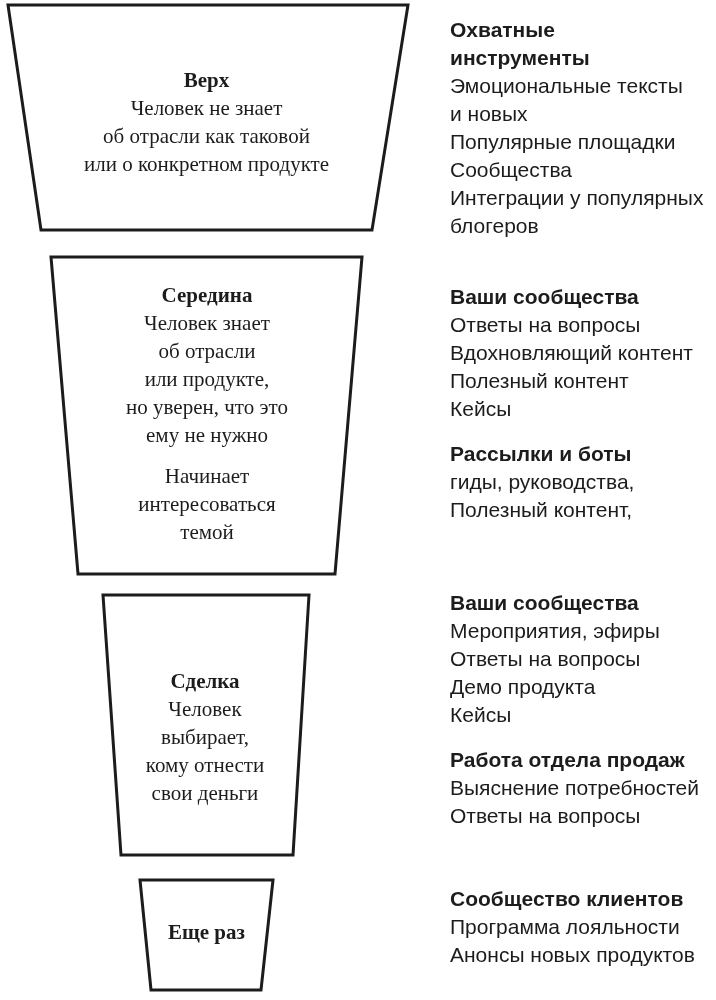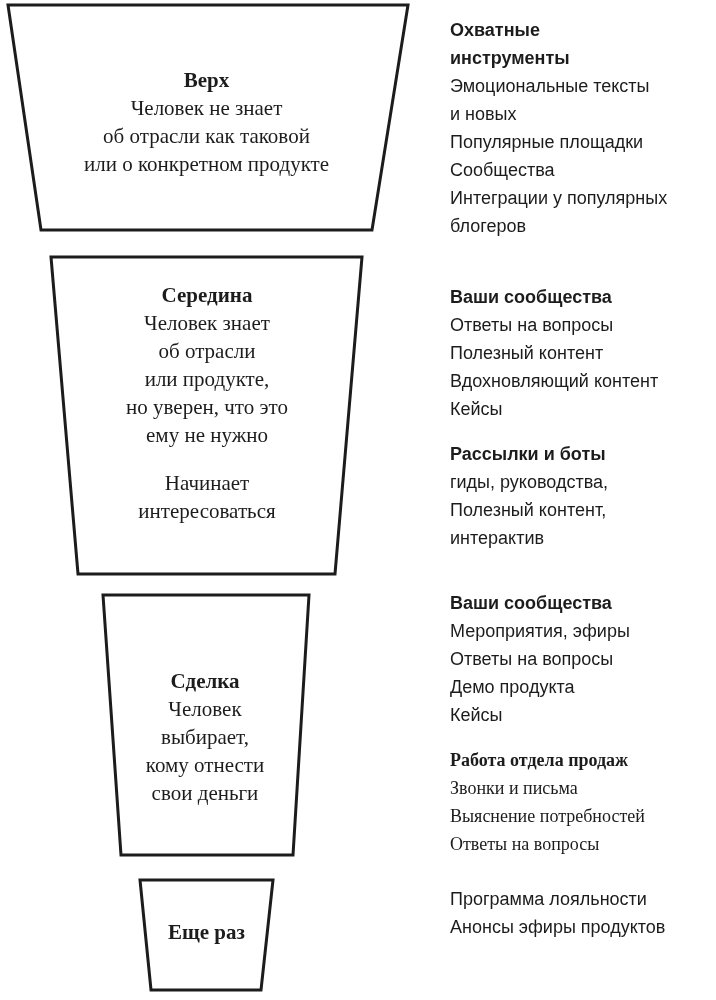--- a/index.html
+++ b/index.html
@@ -32,36 +32,36 @@
   .stage-text {
     position: absolute;
     text-align: center;
     font-size: 21px;
     line-height: 28px;
     white-space: nowrap;
     font-family: Liberation Serif, serif;
   }
   .stage-text .line { white-space: nowrap; text-align: center; }
   .stage-title { font-weight: 700; }
-  .para2 { margin-top: 20px; }
+  .para2 { margin-top: 13px; }
   .right-block {
     position: absolute;
     left: 450px;
     width: 266px;
-    font-size: 18px;
+    font-size: 21px;
     line-height: 28px;
     text-align: left;
   }
   .right-block .line { white-space: nowrap; }
   .right-block .title { font-weight: 700; }
   .b-a { top: 16px; }
   .b-b { top: 283px; }
   .b-c { top: 440px; }
   .b-d { top: 589px; }
-  .b-e { top: 746px; font-family: Liberation Serif, serif; }
+  .b-e { top: 746px; }
   .b-f { top: 885px; }
   .s-1 { left: 41px;  top: 66px;  width: 331px; }
   .s-2 { left: 78px;  top: 281px; width: 258px; }
   .s-3 { left: 104px; top: 667px; width: 202px; }
   .s-4 { left: 151px; top: 918px; width: 111px; }
 </style>
 </head>
 <body>
 
 <div class="canvas">
@@ -83,20 +83,21 @@
   <div class="stage-text s-2">
     <div class="stage-title">Середина</div>
     <div class="line">Человек знает</div>
     <div class="line">об отрасли</div>
     <div class="line">или продукте,</div>
     <div class="line">но уверен, что это</div>
     <div class="line">ему не нужно</div>
     <div class="para2">
       <div class="line">Начинает</div>
       <div class="line">интересоваться</div>
+      <div class="line">темой</div>
     </div>
   </div>
 
   <div class="stage-text s-3">
     <div class="stage-title">Сделка</div>
     <div class="line">Человек</div>
     <div class="line">выбирает,</div>
     <div class="line">кому отнести</div>
     <div class="line">свои деньги</div>
   </div>
@@ -112,45 +113,44 @@
     <div class="line">и новых</div>
     <div class="line">Популярные площадки</div>
     <div class="line">Сообщества</div>
     <div class="line">Интеграции у популярных</div>
     <div class="line">блогеров</div>
   </div>
 
   <div class="right-block b-b">
     <div class="line title">Ваши сообщества</div>
     <div class="line">Ответы на вопросы</div>
+    <div class="line">Вдохновляющий контент</div>
     <div class="line">Полезный контент</div>
-    <div class="line">Вдохновляющий контент</div>
     <div class="line">Кейсы</div>
   </div>
 
   <div class="right-block b-c">
     <div class="line title">Рассылки и боты</div>
     <div class="line">гиды, руководства,</div>
     <div class="line">Полезный контент,</div>
-    <div class="line">интерактив</div>
   </div>
 
   <div class="right-block b-d">
     <div class="line title">Ваши сообщества</div>
     <div class="line">Мероприятия, эфиры</div>
     <div class="line">Ответы на вопросы</div>
     <div class="line">Демо продукта</div>
     <div class="line">Кейсы</div>
   </div>
 
   <div class="right-block b-e">
     <div class="line title">Работа отдела продаж</div>
-    <div class="line">Звонки и письма</div>
     <div class="line">Выяснение потребностей</div>
     <div class="line">Ответы на вопросы</div>
   </div>
 
   <div class="right-block b-f">
+    <div class="line title">Сообщество клиентов</div>
     <div class="line">Программа лояльности</div>
-    <div class="line">Анонсы эфиры продуктов</div>
+    <div class="line">Анонсы новых продуктов</div>
   </div>
 
 </div>
 
 </body></html>

